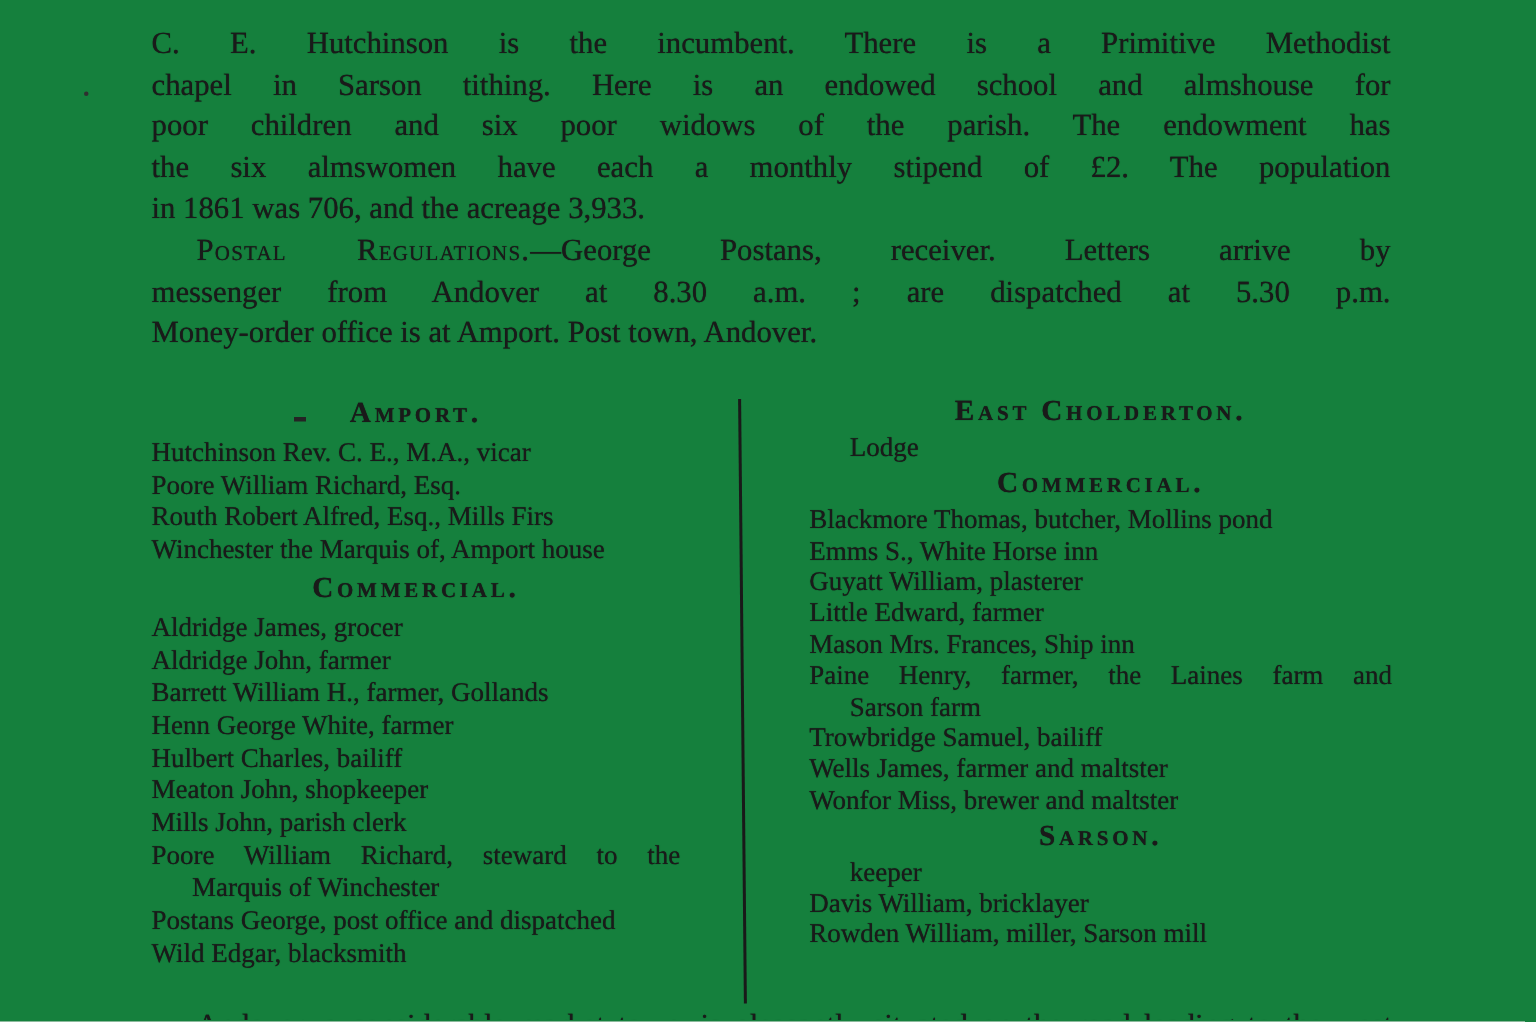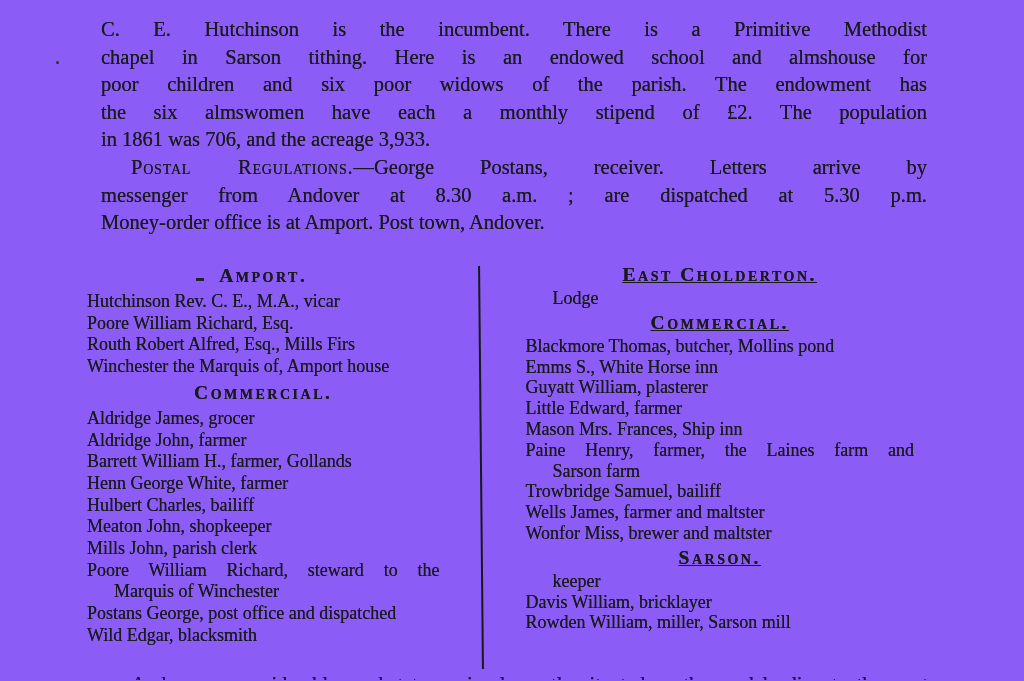--- a/index.html
+++ b/index.html
@@ -1,51 +1,51 @@
 <!DOCTYPE html>
 <html><head>
 <meta charset="utf-8">
 <style>
   html,body{margin:0;padding:0;background:#e8e8e8;}
   .page{
     position:relative;
     width:1024px;height:681px;
-    background:#8b5cf6;
+    background:#15803d;
     color:#1a1a1a;
     font-family:"Liberation Serif","DejaVu Serif",serif;
     overflow:hidden;
     text-shadow:0 0 .55px rgba(15,15,15,.8);
   }
   
   .para-block{
     position:absolute;left:101px;top:16px;width:826px;
     font-size:20.5px;line-height:27.6px;
   }
   .pline{text-align:justify;text-align-last:justify;}
   .pline.last{text-align-last:left;}
   .pline.indent{text-indent:30px;}
   .lead-caps{font-variant:small-caps;letter-spacing:.8px;}
   
   .columns{
-    position:absolute;left:87px;top:261px;width:827px;
+    position:absolute;left:101px;top:261px;width:827px;
     display:flex;font-size:18px;gap:32px;
   }
   .col-left{width:381px;line-height:21.7px;}
   .col-right{width:420px;line-height:20.8px;margin-left:11px;}
   .divider{
     width:2px;background:#191919;margin-left:9px;margin-top:5px;
     height:403px;transform:rotate(-.55deg);flex:none;
   }
   .row{white-space:nowrap;}
   .row.h{
     text-align:center;font-weight:bold;font-variant:small-caps;
     font-size:19.5px;letter-spacing:2.5px;line-height:26px;
     margin:2px 0 2px;white-space:normal;
   }
-  .col-right .row.h{line-height:24px;margin:2px 0 1px;text-decoration:underline;}
+  .col-right .row.h{line-height:24px;margin:2px 0 1px;}
   .row.w{padding-left:27px;}
   .row.j{text-align:justify;text-align-last:justify;white-space:normal;}
   
   .clipped-line{
     position:absolute;left:101px;top:672px;width:827px;height:8px;
     overflow:hidden;font-size:20.5px;line-height:25px;
     text-align:justify;text-align-last:justify;text-indent:30px;
     white-space:normal;
   }
   

